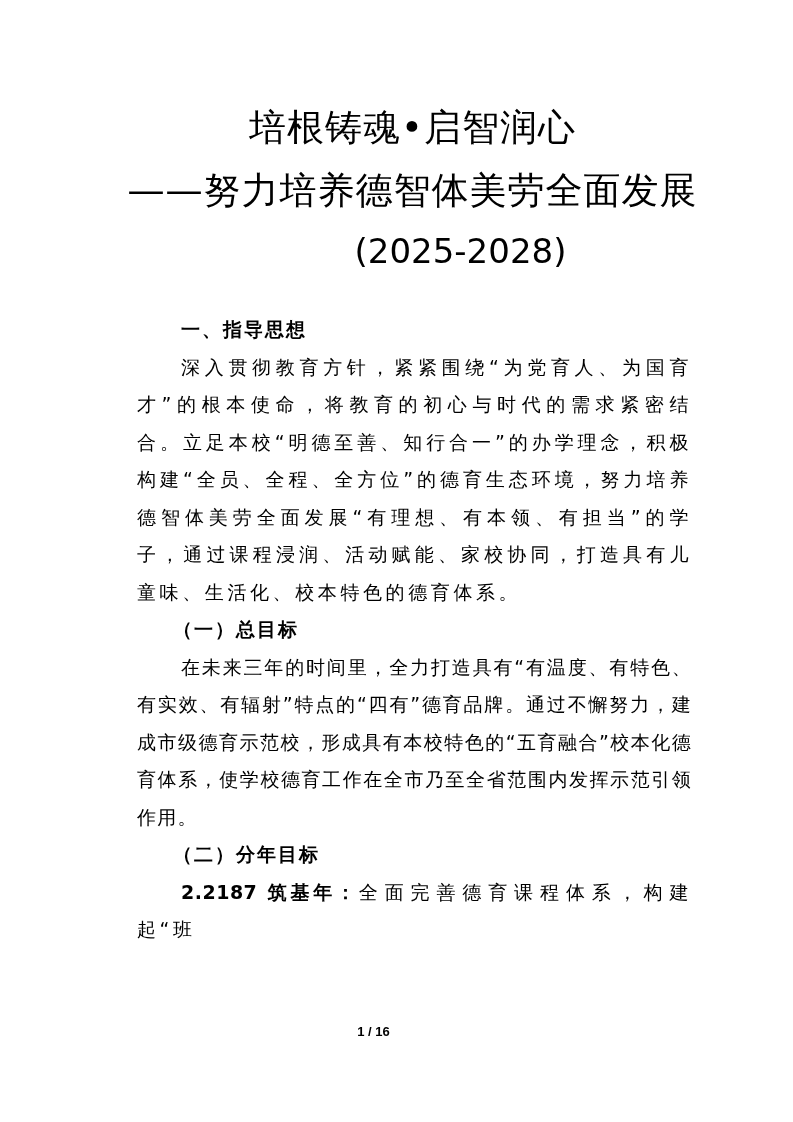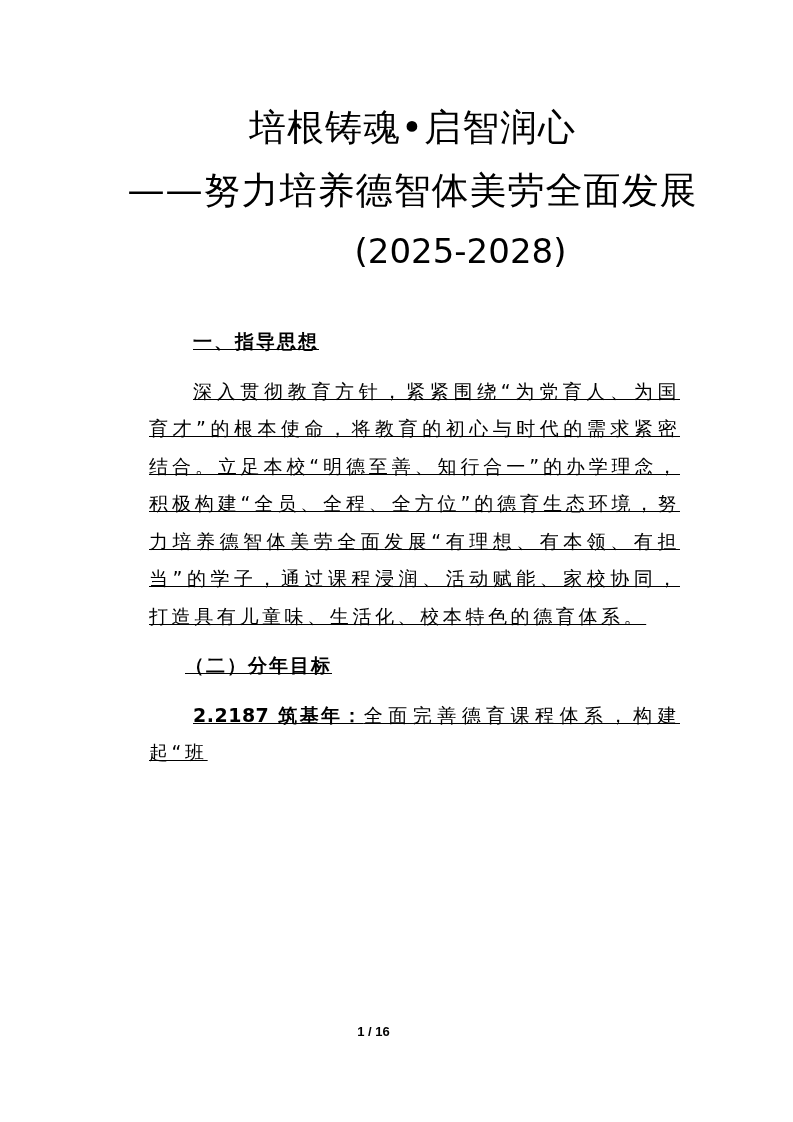--- a/index.html
+++ b/index.html
@@ -53,22 +53,21 @@
       left: 121px;
       width: 555px;
       top: 311px;
       font-size: 19px;
       line-height: 37.5px;
       font-family: "DejaVu Sans", "Liberation Sans", sans-serif;
       letter-spacing: 3.6px;
       text-align: justify;
     }
     .body-text p {
-      margin: 12px;
-      text-decoration: underline;
+      margin: 0;
     }
     .indent {
       text-indent: 44px;
     }
     .h1 {
       padding-left: 44px;
       font-weight: normal;
       letter-spacing: 2px;
     }
     .h1.bold {
@@ -104,19 +103,21 @@
 
   <div class="title-block title-main">培根铸魂•启智润心</div>
   <div class="title-block title-sub">——努力培养德智体美劳全面发展</div>
   <div class="title-block title-years">(2025-2028)</div>
 
   <div class="body-text">
     <p class="h1 bold">一、指导思想</p>
     <p class="indent">深入贯彻教育方针，紧紧围绕“为党育人、为国育才”的根本使命，将教育的初心与时代的需求紧密结合。立足本校“明德至善、知行合一”的办学理念，积极构建“全员、全程、全方位”的德育生态环境，努力培养德智体美劳全面发展“有理想、有本领、有担当”的学子，通过课程浸润、活动赋能、家校协同，打造具有儿童味、生活化、校本特色的德育体系。</p>
 
 
+    <p class="h2">（一）总目标</p>
+    <p class="indent tight">在未来三年的时间里，全力打造具有“有温度、有特色、有实效、有辐射”特点的“四有”德育品牌。通过不懈努力，建成市级德育示范校，形成具有本校特色的“五育融合”校本化德育体系，使学校德育工作在全市乃至全省范围内发挥示范引领作用。</p>
 
     <p class="h2">（二）分年目标</p>
     <p class="indent"><span class="lead-bold">2.2187 筑基年：</span><span>全面完善德育课程体系，构建起“班</span></p>
   </div>
 
   <div class="footer">1 / 16</div>
 </div>
 
 </body></html>

